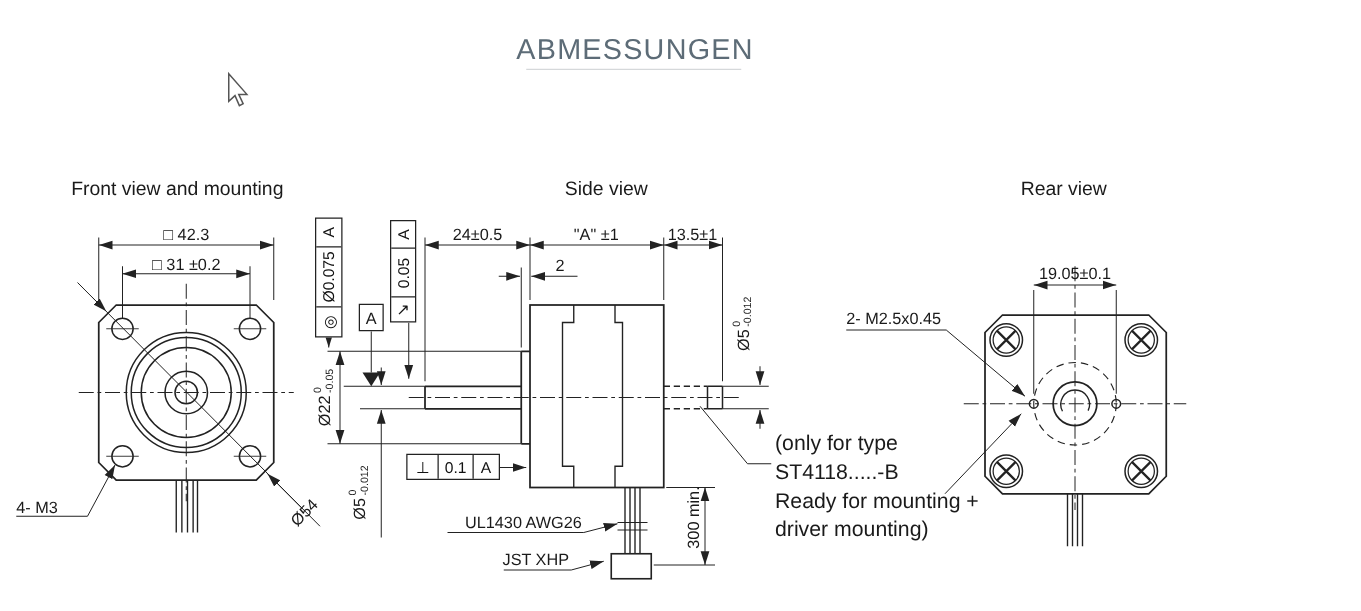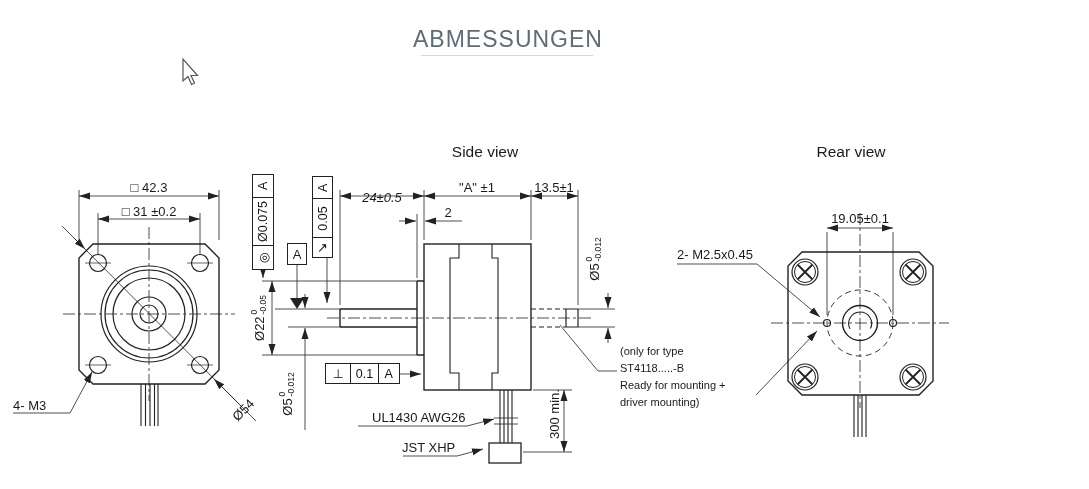--- a/index.html
+++ b/index.html
@@ -195,29 +195,30 @@
         <path d="M756,395 L817,331" marker-end="url(#arw)"></path>
       </g>
     </g>
 
     <path d="M183,59 L183,81 L188,76.5 L191.5,84.5 L194.5,83 L191,75.5 L197.5,75.5 Z" fill="#fff" stroke="#555" stroke-width="1.2"></path>
   </svg>
 
   <div id="page-title" style="left:508px;top:26px;">ABMESSUNGEN</div>
   <div id="title-rule" style="left:421px;top:55px;width:172px;"></div>
 
+  <div class="lb vtitle" style="left:57px;top:144px;">Front view and mounting</div>
   <div class="lb vtitle ctr" style="left:485px;top:144px;">Side view</div>
   <div class="lb vtitle ctr" style="left:851px;top:144px;text-align:right;">Rear view</div>
 
   <div class="lb ctr" style="left:149px;top:181px;">□ 42.3</div>
   <div class="lb ctr" style="left:149px;top:205px;">□ 31 ±0.2</div>
   <div class="lb" style="left:13px;top:399px;">4- M3</div>
   <div class="lb r45" style="left:230px;top:414px;">Ø54</div>
 
-  <div class="lb ctr" style="left:382px;top:191px;font-style:italic;">24±0.5</div>
+  <div class="lb ctr" style="left:382px;top:181px;">24±0.5</div>
   <div class="lb ctr" style="left:477px;top:181px;">"A" ±1</div>
   <div class="lb ctr" style="left:554px;top:181px;">13.5±1</div>
   <div class="lb ctr" style="left:448px;top:206px;">2</div>
 
   <div class="lb r90" style="left:250px;top:352px;width:68px;height:18px;">
     <span>Ø22</span>
       <span class="tol">
         <i>0</i>
         <i>-0.05</i>
       </span>
@@ -260,20 +261,20 @@
   </div>
   <div class="datumbox" style="left:287px;top:243px;width:20px;height:22px;">A</div>
 
   <div class="lb" style="left:372px;top:411px;">UL1430  AWG26</div>
   <div class="lb" style="left:402px;top:441px;text-align:center;">JST XHP</div>
   <div class="lb r90" style="left:546px;top:442px;width:56px;height:16px;">300 min.</div>
 
   <div class="lb ctr" style="left:860px;top:212px;">19.05±0.1</div>
   <div class="lb" style="left:677px;top:248px;">2- M2.5x0.45</div>
 
-  <div class="lb" style="left:620px;top:346px;font-size:11px;line-height:1;">
+  <div class="lb" style="left:620px;top:346px;font-size:17px;line-height:1;">
     <span class="note-line">(only for type</span>
     <span class="note-line">ST4118.....-B</span>
     <span class="note-line">Ready for mounting +</span>
     <span class="note-line">driver mounting)</span>
   </div>
 
 </div>
 
 </body></html>

